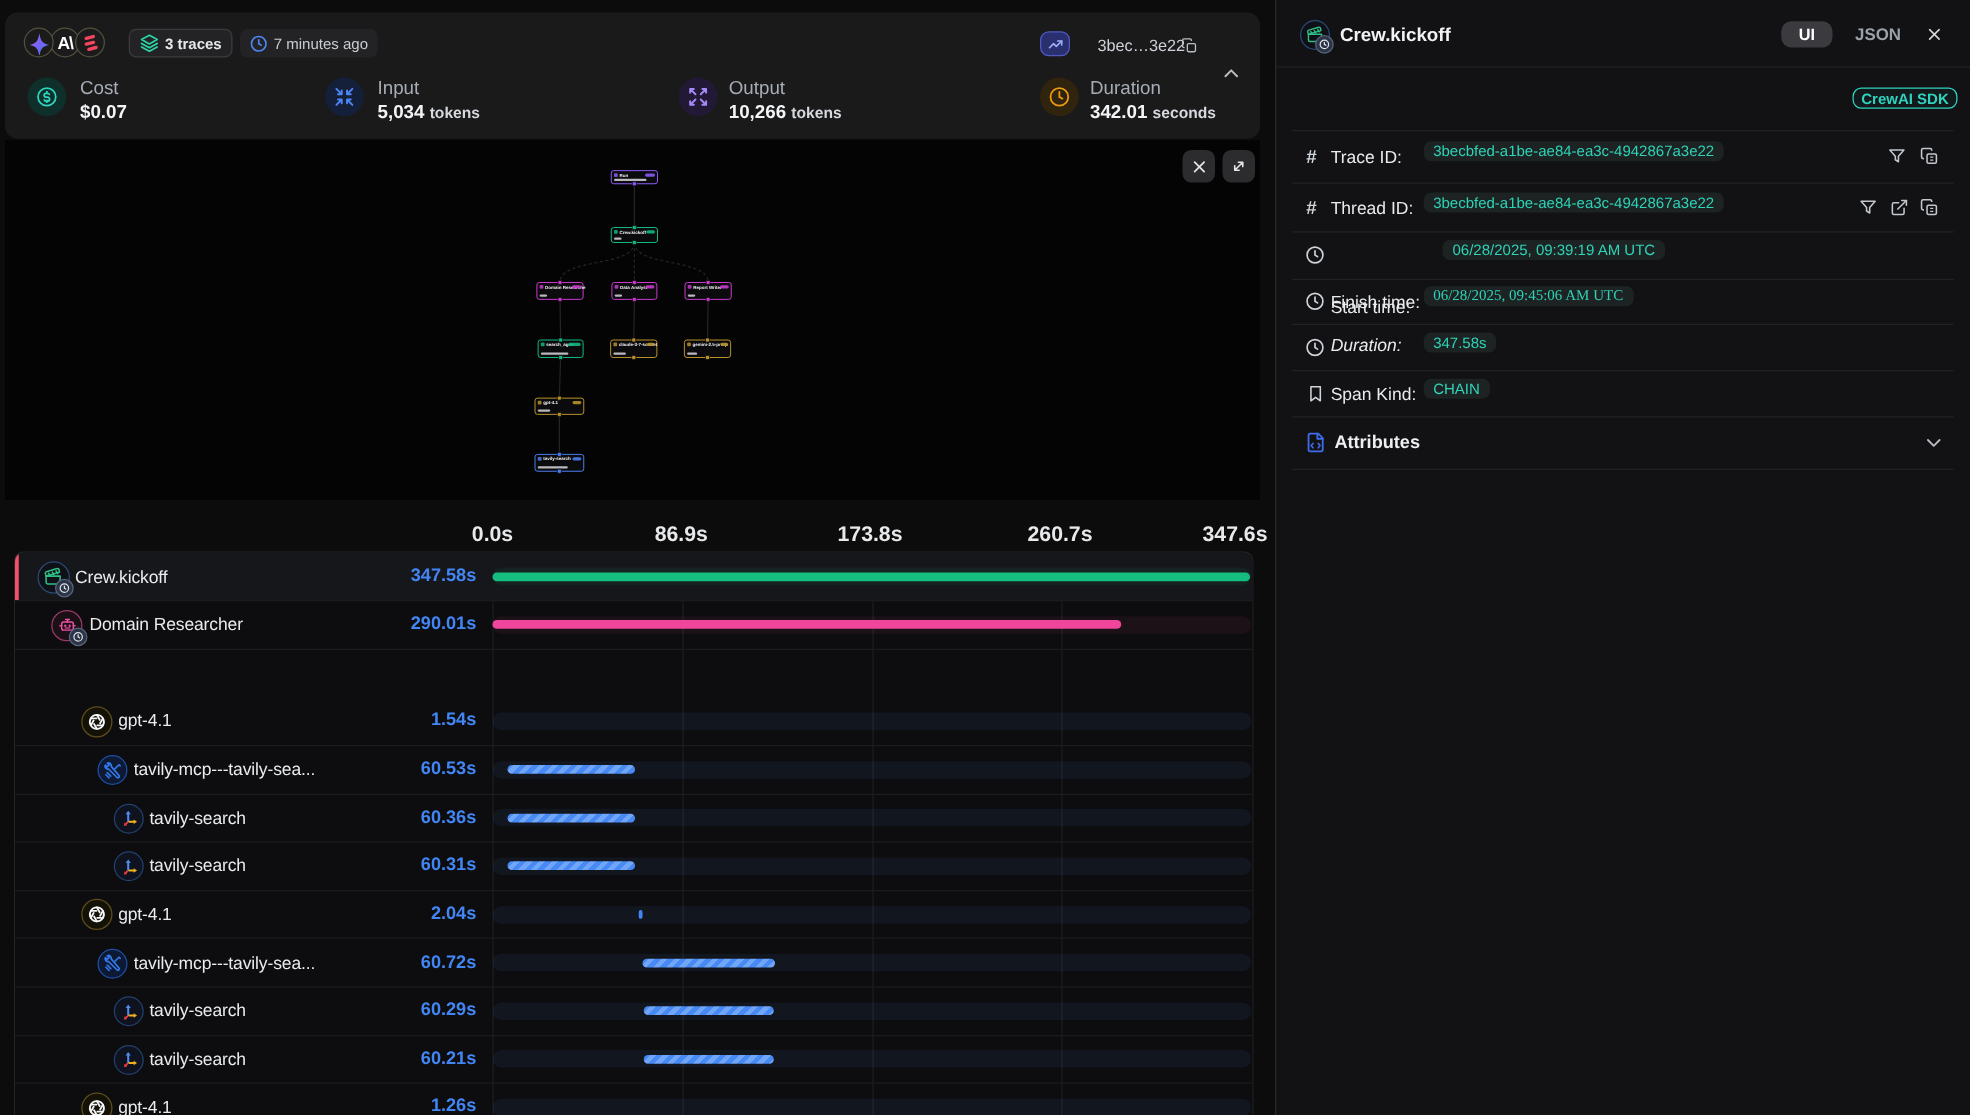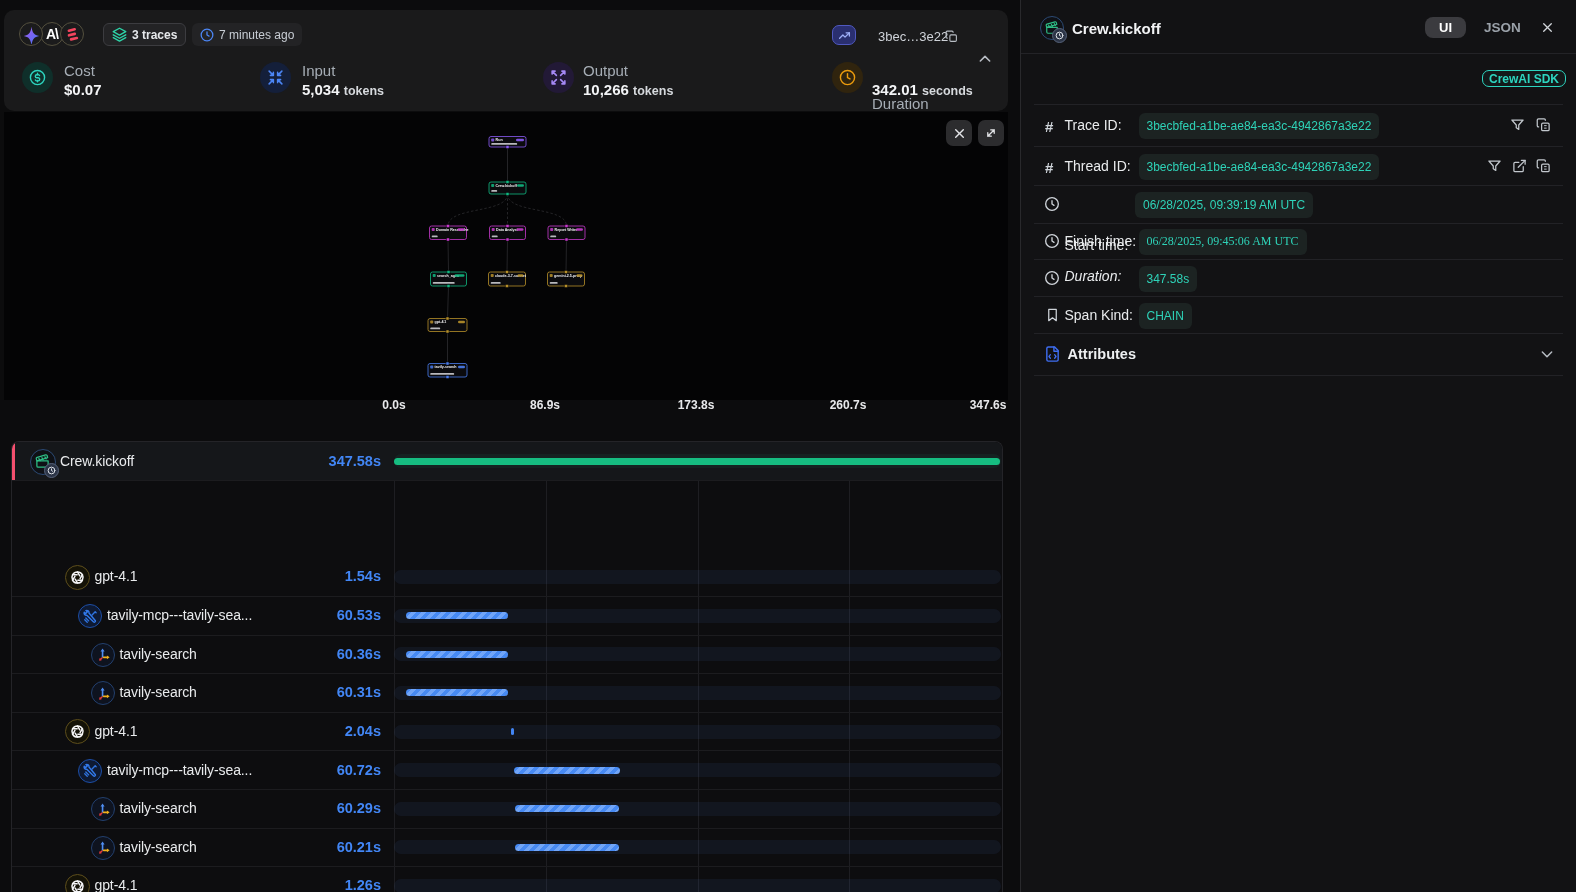--- a/index.html
+++ b/index.html
@@ -12,36 +12,36 @@
 .chip{position:absolute;top:13px;height:23px;background:#232325;border-radius:6px;display:flex;align-items:center;gap:5px;padding:0 8px;}
 .chip span{font-size:12px;color:#e6e8eb;font-weight:700;}
 .mcirc{position:absolute;width:31px;height:31px;border-radius:50%;display:flex;align-items:center;justify-content:center;}
 .mlab{position:absolute;font-size:15px;font-weight:400;color:#a6adb5;}
 .mval{position:absolute;font-size:15px;font-weight:700;color:#f3f4f6;white-space:nowrap;}
 .mval small{font-size:12.5px;color:#d6d9dd;font-weight:700;}
 
 #graph{position:absolute;left:4px;top:112px;width:1004px;height:288px;background:#040405;}
 .gbtn{position:absolute;top:8px;width:26px;height:26px;background:#2c2c2e;border-radius:7px;display:flex;align-items:center;justify-content:center;}
 
-.axlab{position:absolute;top:398px;font-size:12px;font-weight:700;color:#e8e9eb;transform:translateX(-50%);}
+.axlab{position:absolute;top:418px;font-size:17px;font-weight:700;color:#e8e9eb;transform:translateX(-50%);}
 #rows{position:absolute;left:11px;top:441px;width:992px;height:451px;background:#0d0d0f;border:1px solid #242428;border-bottom:none;border-radius:8px 8px 0 0;overflow:hidden;}
 .gline{position:absolute;top:0;bottom:0;width:1px;background:#1e1e22;}
 .trow{position:absolute;left:0;width:100%;height:39px;border-bottom:1px solid #1c1c1f;}
 .ricon{position:absolute;border-radius:50%;display:flex;align-items:center;justify-content:center;}
 .rname{position:absolute;font-size:14px;letter-spacing:-0.1px;color:#e9ebed;white-space:nowrap;}
 .rdur{position:absolute;font-size:14.5px;font-weight:700;color:#4286f5;text-align:right;width:70px;}
 .track{position:absolute;height:14px;border-radius:7px;}
 .bar{position:absolute;height:7px;border-radius:3.5px;}
 .stripe{background:repeating-linear-gradient(135deg,#478af3 0px,#478af3 3.6px,#71a5f7 3.6px,#71a5f7 7.2px);}
 .badge{position:absolute;width:15px;height:15px;border-radius:50%;background:#2c3547;border:1px solid #56627a;display:flex;align-items:center;justify-content:center;}
 
 #panel{position:absolute;left:1020px;top:0;width:556px;height:892px;background:#121214;border-left:1px solid #29292c;}
 .pdiv{position:absolute;left:13px;right:13px;height:1px;background:#222226;}
 .prow-label{position:absolute;font-size:14px;color:#e9ebed;}
-.pchip{position:absolute;height:26px;background:#1c2322;border-radius:6px;display:flex;align-items:center;padding:0 8px;font-size:12px;color:#2ed3b8;transform:translateY(-12px);white-space:nowrap;}
+.pchip{position:absolute;height:16px;background:#1c2322;border-radius:6px;display:flex;align-items:center;padding:0 8px;font-size:12px;color:#2ed3b8;transform:translateY(-12px);white-space:nowrap;}
 .picon{position:absolute;transform:translate(0,-50%);}
 </style>
 </head>
 <body>
 <div id="app">
 
 <div id="card">
 
  <div class="av" style="left:15px;z-index:3;">
   <svg width="19" height="19" viewBox="0 0 16 16">
@@ -125,21 +125,21 @@
         </svg>
       </div>
  <div class="mlab" style="left:579px;top:52px;">Output</div>
  <div class="mval" style="left:579px;top:70.5px;">10,266 <small>tokens</small></div>
  <div class="mcirc" style="left:828px;top:52px;background:#30240e;">
         <svg width="17" height="17" viewBox="0 0 24 24" fill="none" stroke="#eb9b0d" stroke-width="2" stroke-linecap="round">
           <circle cx="12" cy="12" r="10"></circle>
           <path d="M12 6.5 V12 L15.5 14"></path>
         </svg>
       </div>
- <div class="mlab" style="left:868px;top:52px;margin-top:33px;">Duration</div>
+ <div class="mlab" style="left:868px;top:52px;">Duration</div>
  <div class="mval" style="left:868px;top:70.5px;">342.01 <small>seconds</small></div>
  <svg class="abs" style="left:973px;top:41px;" width="16" height="16" viewBox="0 0 24 24" fill="none" stroke="#b8bdc4" stroke-width="2.4" stroke-linecap="round" stroke-linejoin="round">
         <path d="M5 15 12 8 19 15"></path>
       </svg>
 </div>
 
 <div id="graph">
 <svg width="1004" height="288" viewBox="0 0 1004 288">
  <g stroke="#242427" stroke-width="1" fill="none">
   <path d="M503.5,35 L503.5,70"></path>
@@ -280,20 +280,42 @@
           <svg width="9" height="9" viewBox="0 0 24 24" fill="none" stroke="#dfe3e9" stroke-width="2.6" stroke-linecap="round">
             <circle cx="12" cy="12" r="9"></circle>
             <path d="M12 7.5 V12 L15 14"></path>
           </svg>
         </div>
 <div class="rname" style="left:48px;top:10.5px;">Crew.kickoff</div>
 <div class="rdur" style="left:299px;top:10.5px;">347.58s</div>
 <div class="track" style="left:382px;top:12.3px;width:606.5px;background:rgba(22,189,129,0.07);"></div>
 <div class="bar" style="left:382.2px;top:15.8px;width:606.3px;background:#16bd81;"></div>
 </div>
+<div class="trow" style="top:38.6px;">
+<div class="ricon" style="left:29.0px;top:7.0px;width:25px;height:25px;background:#1a1016;border:1px solid #9a3a6b;">
+          <svg width="14" height="14" viewBox="0 0 24 24" fill="none" stroke="#f051a5" stroke-width="2" stroke-linejoin="round" stroke-linecap="round">
+            <rect x="4" y="8" width="16" height="11" rx="2.5"></rect>
+            <path d="M12 8 V4.5 M9.5 4.5 h5"></path>
+            <path d="M1.5 13 h2.5 M20 13 h2.5" opacity="0.9"></path>
+            <circle cx="9" cy="13" r="0.6" fill="#f051a5"></circle>
+            <circle cx="15" cy="13" r="0.6" fill="#f051a5"></circle>
+            <path d="M9 16.2 h6" opacity="0.75"></path>
+          </svg>
+        </div>
+        <div class="badge" style="left:43.0px;top:21px;">
+          <svg width="9" height="9" viewBox="0 0 24 24" fill="none" stroke="#dfe3e9" stroke-width="2.6" stroke-linecap="round">
+            <circle cx="12" cy="12" r="9"></circle>
+            <path d="M12 7.5 V12 L15 14"></path>
+          </svg>
+        </div>
+<div class="rname" style="left:59.5px;top:10.5px;">Domain Researcher</div>
+<div class="rdur" style="left:299px;top:10.5px;">290.01s</div>
+<div class="track" style="left:382px;top:12.3px;width:606.5px;background:rgba(240,69,156,0.07);"></div>
+<div class="bar" style="left:382.2px;top:15.8px;width:502.8px;background:#f0459c;"></div>
+</div>
 <div class="trow" style="top:115.9px;">
 <div class="ricon" style="left:52.5px;top:7.0px;width:25px;height:25px;background:#141207;border:1px solid #5d4e1c;">
           <svg width="15" height="15" viewBox="-7.5 -7.5 15 15" fill="none" stroke="#f5f5f7" stroke-width="1.5" stroke-linecap="round">
             <g transform="rotate(0)">
               <path d="M0,-5.6 A5.6,5.6 0 0 1 4.85,-2.8 L2.6,1.1"></path>
             </g>
             <g transform="rotate(60)">
               <path d="M0,-5.6 A5.6,5.6 0 0 1 4.85,-2.8 L2.6,1.1"></path>
             </g>
             <g transform="rotate(120)">
@@ -542,21 +564,21 @@
 <svg class="picon" style="left:515px;top:165.5px;" width="15" height="15" viewBox="0 0 24 24" fill="none" stroke="#c2c7cd" stroke-width="2" stroke-linejoin="round">
         <rect x="9" y="9" width="12" height="12" rx="2"></rect>
         <path d="M5 15 H4 a2 2 0 0 1 -2 -2 V4 a2 2 0 0 1 2 -2 h9 a2 2 0 0 1 2 2 v1"></path>
         <path d="M13 13 h4 M13 17 h4" stroke-width="1.6"></path>
       </svg>
 <svg class="picon" style="left:23px;top:203.8px;" width="16" height="16" viewBox="0 0 24 24" fill="none" stroke="#cfd4da" stroke-width="2" stroke-linecap="round">
         <circle cx="12" cy="12" r="9.5"></circle>
         <path d="M12 7 V12 L15 14"></path>
       </svg>
 <div class="prow-label" style="left:43.5px;top:195.8px;margin-top:41px;">Start time:</div>
-<div class="pchip" style="left:114px;top:203.8px;text-align:center;">06/28/2025, 09:39:19 AM UTC</div>
+<div class="pchip" style="left:133px;top:203.8px;text-align:center;">06/28/2025, 09:39:19 AM UTC</div>
 <svg class="picon" style="left:23px;top:240.9px;" width="16" height="16" viewBox="0 0 24 24" fill="none" stroke="#cfd4da" stroke-width="2" stroke-linecap="round">
         <circle cx="12" cy="12" r="9.5"></circle>
         <path d="M12 7 V12 L15 14"></path>
       </svg>
 <div class="prow-label" style="left:43.5px;top:232.9px;">Finish time:</div>
 <div class="pchip" style="left:117.5px;top:240.9px;font-family:Liberation Serif, serif;">06/28/2025, 09:45:06 AM UTC</div>
 <svg class="picon" style="left:23px;top:277.8px;" width="16" height="16" viewBox="0 0 24 24" fill="none" stroke="#cfd4da" stroke-width="2" stroke-linecap="round">
         <circle cx="12" cy="12" r="9.5"></circle>
         <path d="M12 7 V12 L15 14"></path>
       </svg>

